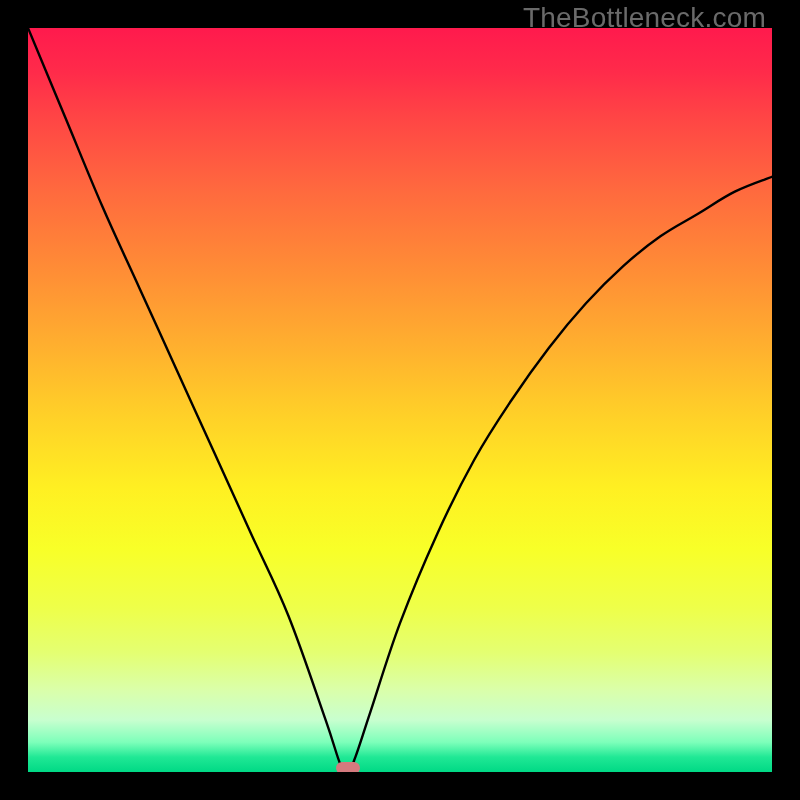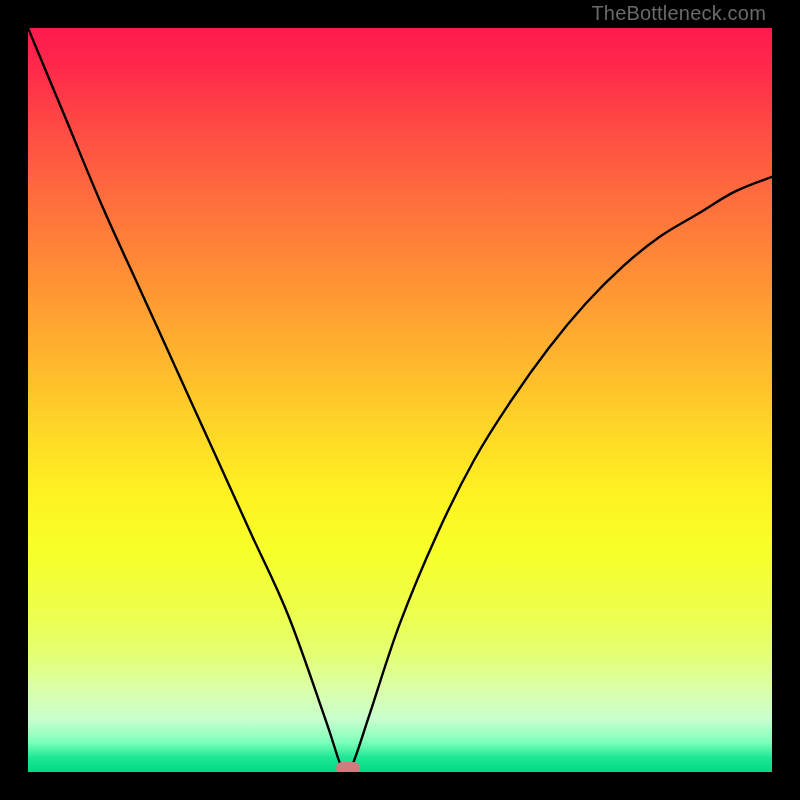--- a/index.html
+++ b/index.html
@@ -48,21 +48,21 @@
       #7dffba 96%,
       #20e895 98%,
       #00d985 100%
     );
   }
   .watermark {
     position: absolute;
     top: 2px;
     right: 34px;
     color: #6a6a6a;
-    font-size: 20px;
+    font-size: 28px;
     font-weight: 500;
     letter-spacing: 0.2px;
     z-index: 10;
   }
   svg.curve {
     position: absolute;
     inset: 0;
     width: 744px;
     height: 744px;
   }

